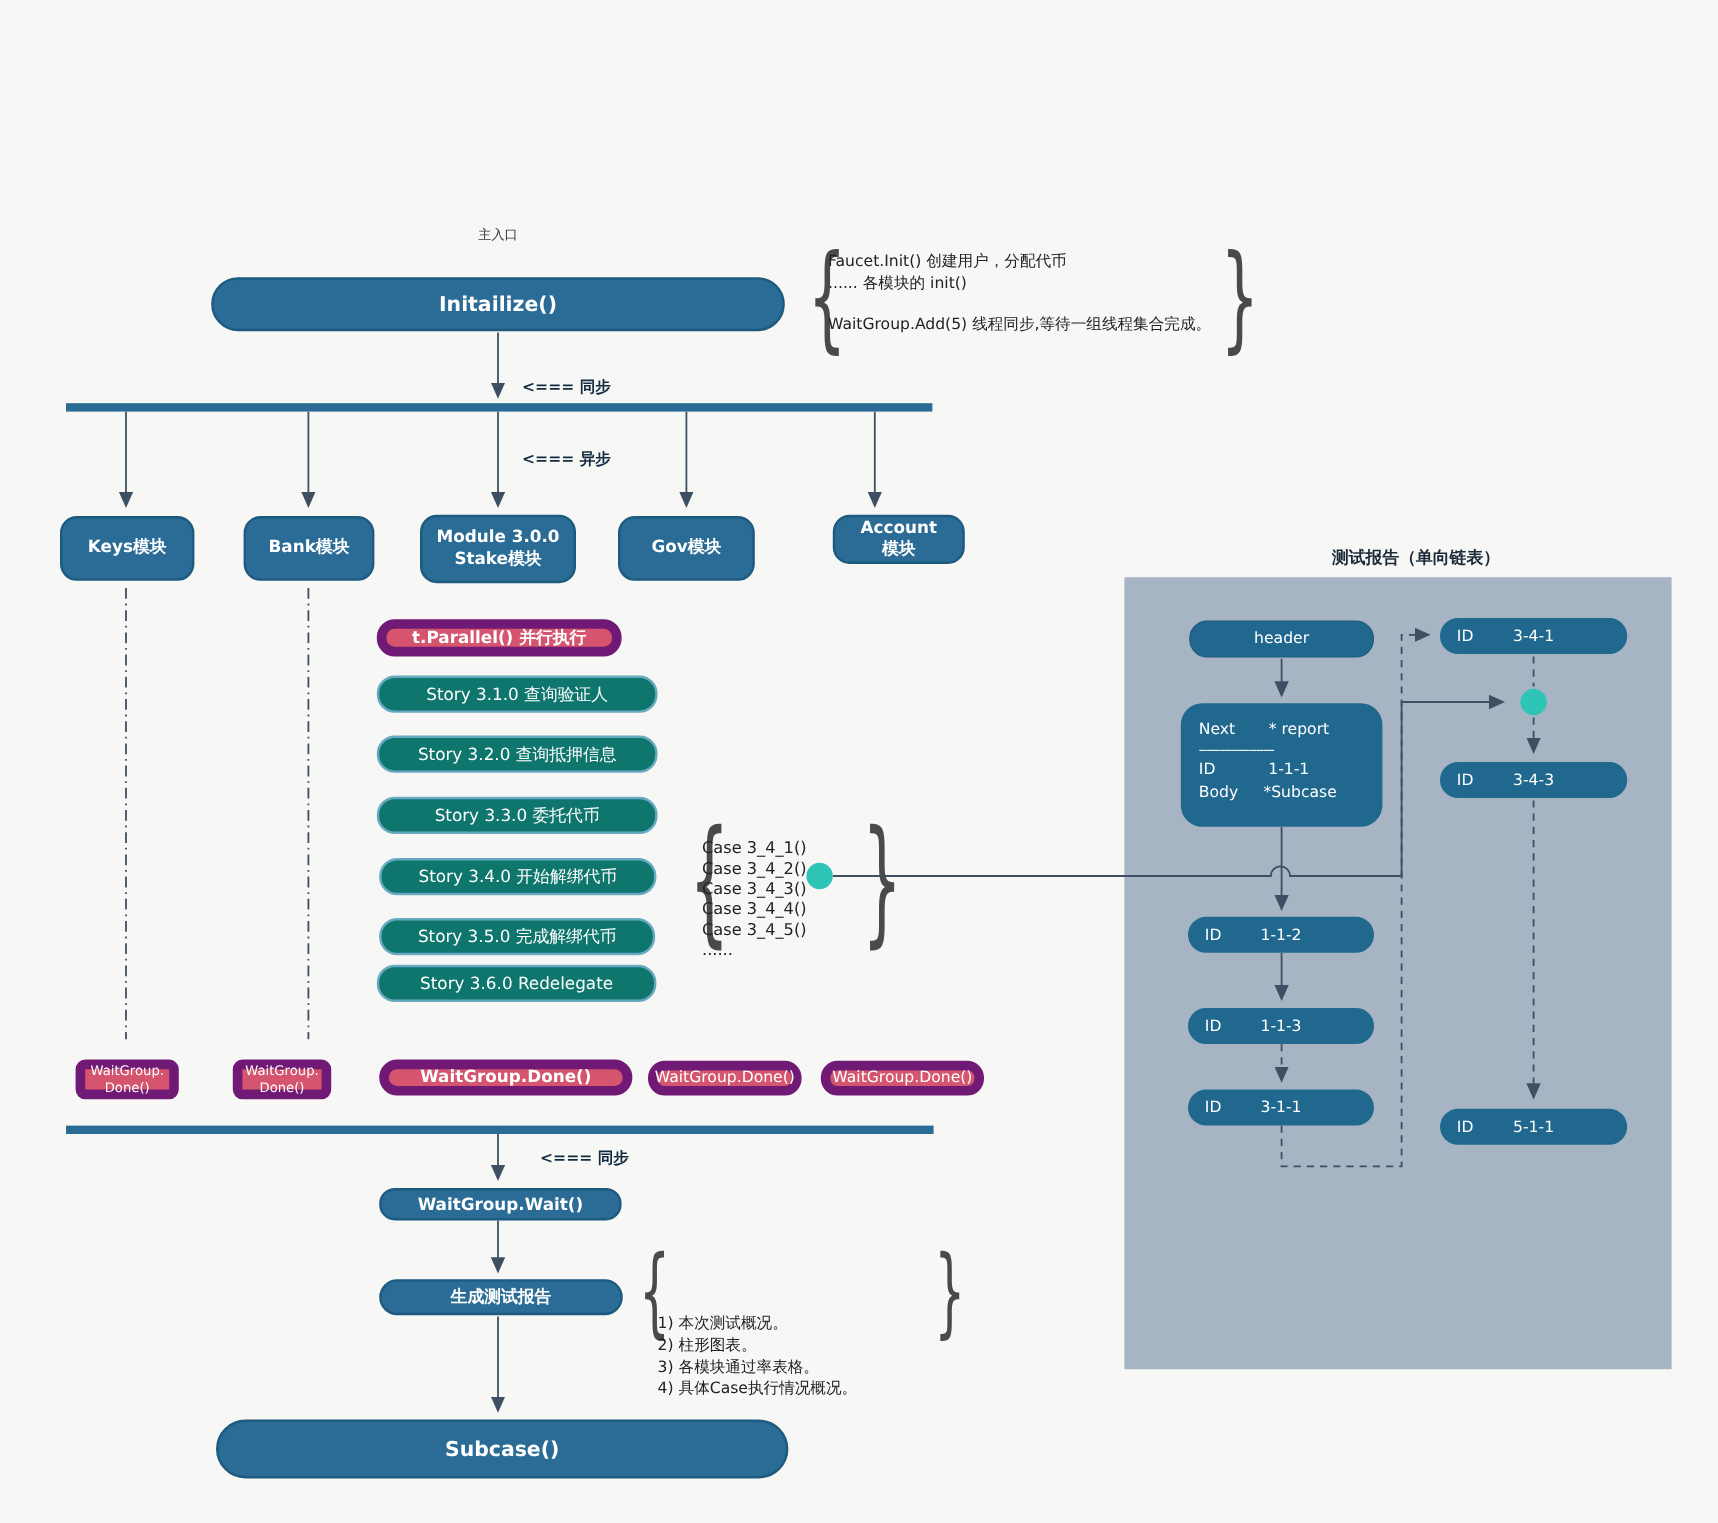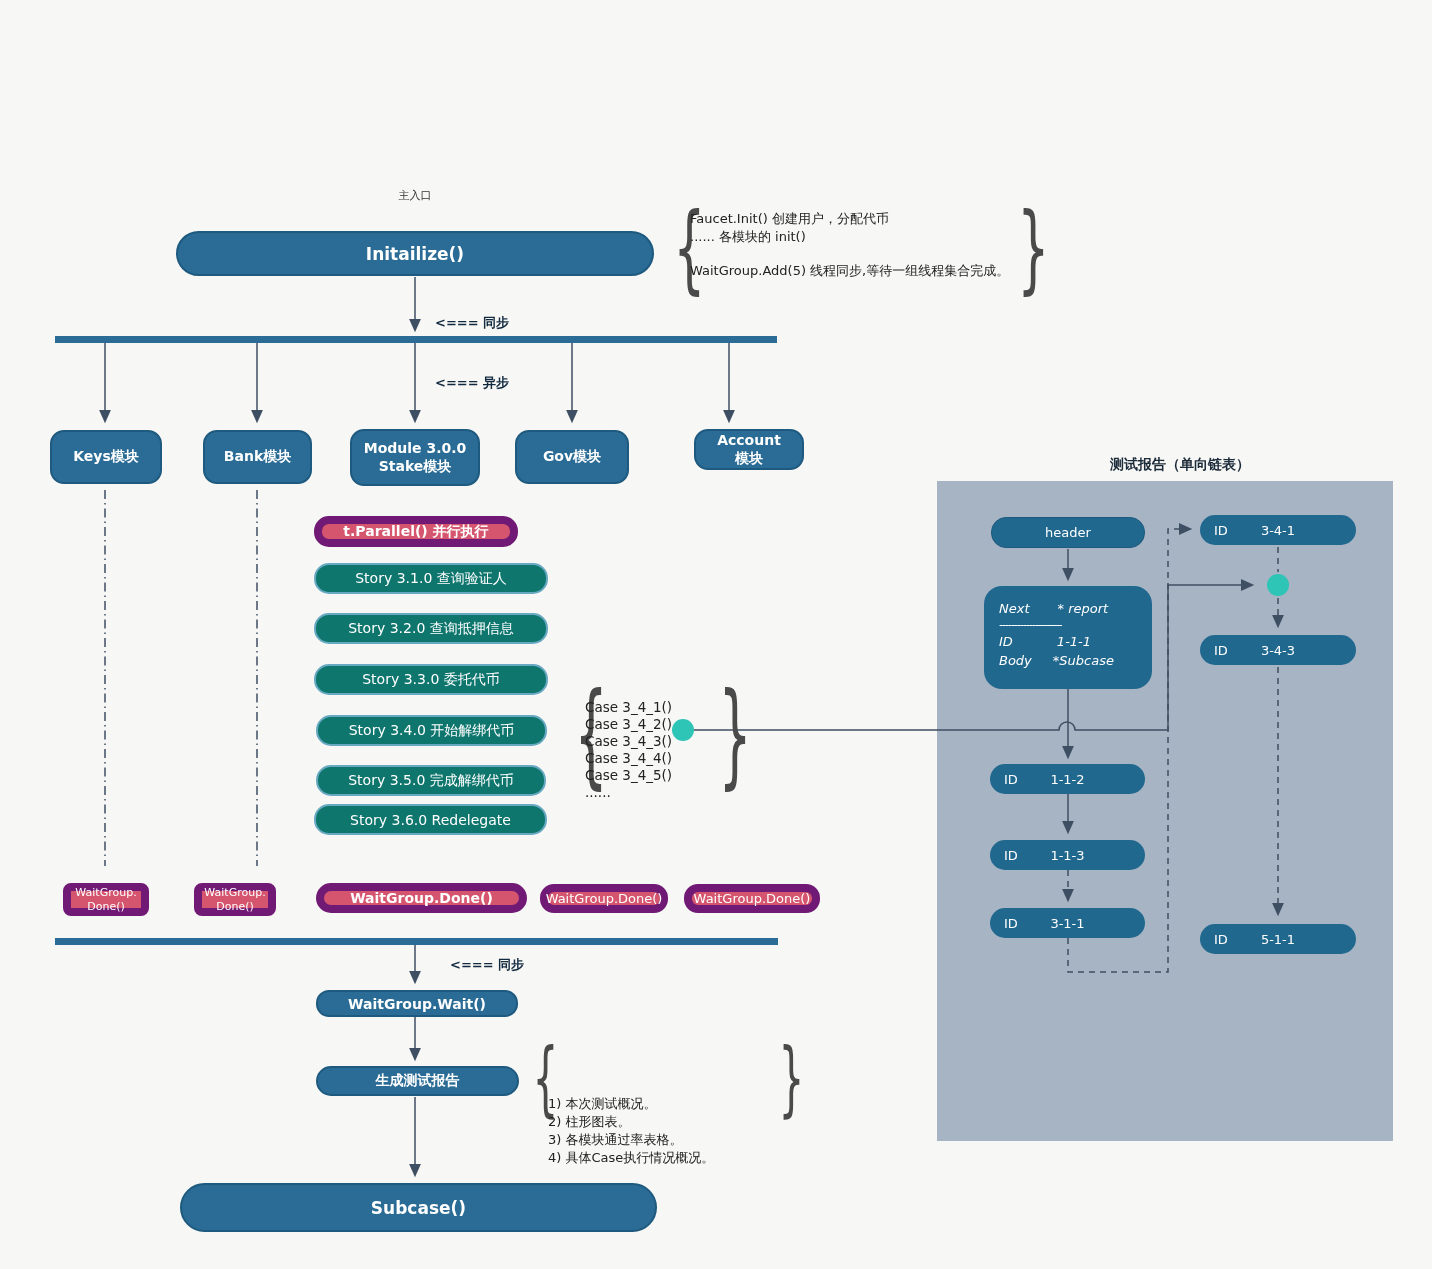--- a/index.html
+++ b/index.html
@@ -171,21 +171,21 @@
     <span>Subcase()</span>
     </div>
 
   <div class="abs z2 bold" style="left:1030px;top:456px;width:300px;text-align:center;font-size:14px;color:#1c2b3a;">测试报告（单向链表）</div>
 
   <div class="pill pnode z2" style="left:991px;top:517px;width:154px;height:31px;border-radius:15px;font-size:13px;">
     <span>header</span>
     </div>
 
   <div class="abs z2 paneltxt" style="left:984px;top:586px;width:168px;height:103px;background:#21688f;border-radius:18px;
-              box-sizing:border-box;padding:13px 0 0 15px;line-height:19px;font-style:italic;">
+              box-sizing:border-box;padding:13px 0 0 15px;line-height:19px;">
     <div>
       <span>Next</span><span style="display:inline-block;width:28px;"></span><span>* report</span>
     </div>
     <div style="font-size:11px;letter-spacing:-1px;line-height:14px;">---------------------</div>
     <div>
       <span>ID</span><span style="display:inline-block;width:44px;"></span><span>1-1-1</span>
     </div>
     <div>
       <span>Body</span><span style="display:inline-block;width:21px;"></span><span>*Subcase</span>
     </div>

